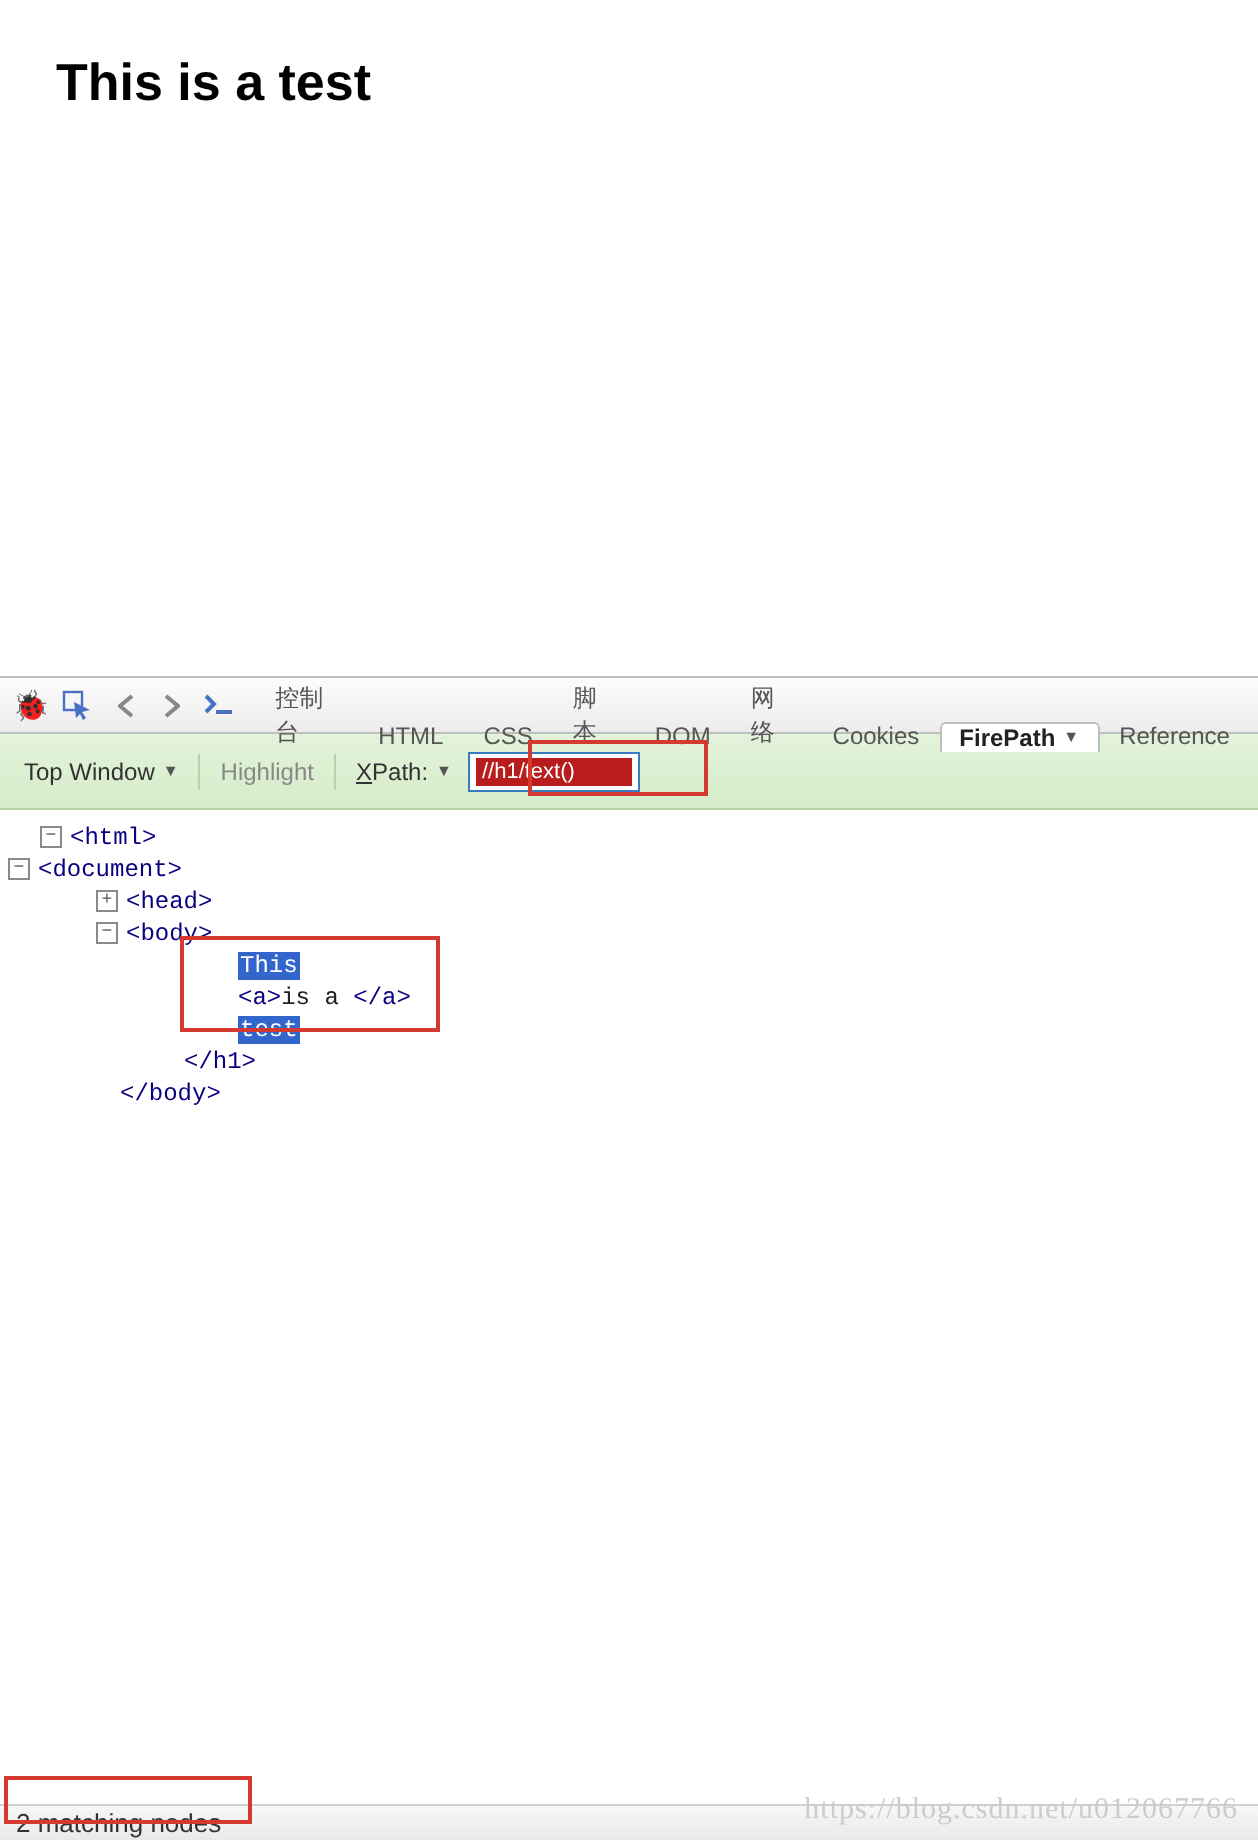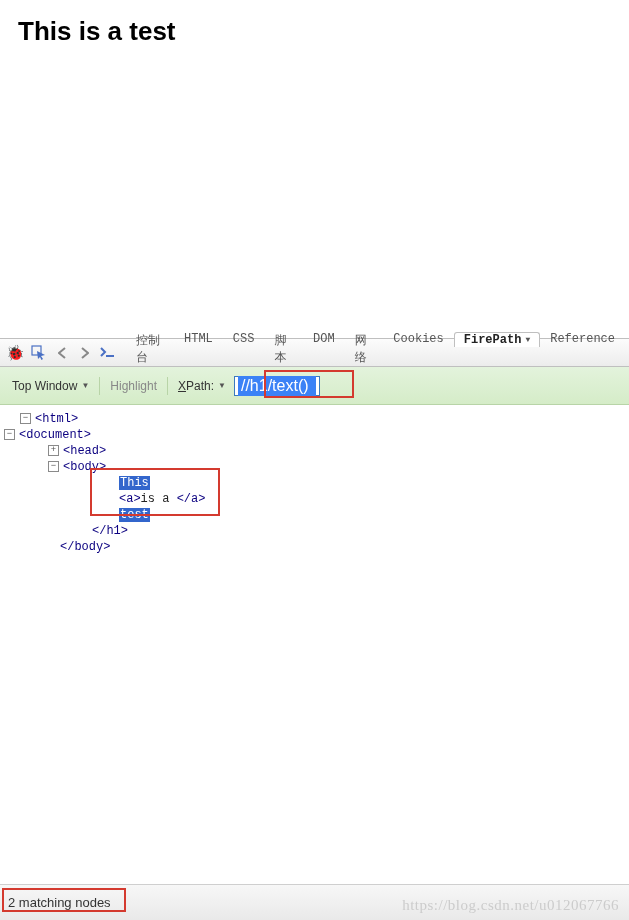--- a/index.html
+++ b/index.html
@@ -10,21 +10,21 @@
     background: #fff;
     width: 629px;
     height: 920px;
     position: relative;
   }
   .page-content {
     padding: 10px 12px;
     height: 338px;
   }
   .page-content h1 {
-    margin: 6px;
+    margin: 16px;
     font-size: 26px;
     font-weight: 700;
     color: #000;
   }
   .devtools {
     border-top: 1px solid #bfbfbf;
     background: #fff;
   }
   .toolbar {
     display: flex;
@@ -43,24 +43,23 @@
     border-radius: 2px;
     margin: 0 1px;
     font-size: 14px;
     color: #555;
   }
   .toolbar .tb-btn.icon-bug { color: #c77d1f; font-size: 15px;}
   .toolbar .tb-btn.icon-inspect { color:#4a70c4; font-size:15px;}
   .toolbar .tb-btn.icon-cmd { color:#4a70c4; font-size:13px;}
   .tab-group {
     display: flex;
-    align-items: flex-start;
+    align-items: flex-end;
     height: 44px;
     margin-left: 6px;
-    font-family: Liberation Mono, monospace;
   }
   .tab {
     padding: 0 9px;
     display: flex;
     align-items: center;
     font-size: 12px;
     color: #555;
     border: 1px solid transparent;
     border-bottom: none;
     cursor: default;
@@ -106,24 +105,24 @@
     background: #fff;
     height: 20px;
     margin-left: 2px;
     display:flex;
     align-items:center;
     padding: 0 3px;
   }
   .xpath-input {
     border: none;
     outline: none;
-    background: #3b82f6;
+    background: #b91c1c;
     color: #fff;
     padding: 1px 3px;
-    font-size: 16px;
+    font-size: 11px;
     font-family: inherit;
     width: 78px;
   }
   .annot-red {
     position: absolute;
     border: 2px solid #d43a2f;
     pointer-events: none;
   }
   .annot-xpath { left: 264px; top: 370px; width: 90px; height: 28px; }
   .annot-hl { left: 90px; top: 468px; width: 130px; height: 48px; }
@@ -156,21 +155,21 @@
   .ind { display:inline-block; }
   .hl-sel {
     background: #3366cc;
     color: #fff;
     padding: 0 1px;
   }
   .txt-dark { color:#222; }
   .status-bar {
     position: absolute;
     left: 0; right: 0; bottom: 0;
-    height: 36px;
+    height: 18px;
     border-top: 1px solid #cfcfcf;
     background: linear-gradient(#f7f7f7,#e9e9e9);
     display:flex;
     align-items:center;
     padding: 0 8px;
     font-size: 13px;
     color: #333;
   }
   .watermark {
     position:absolute;

